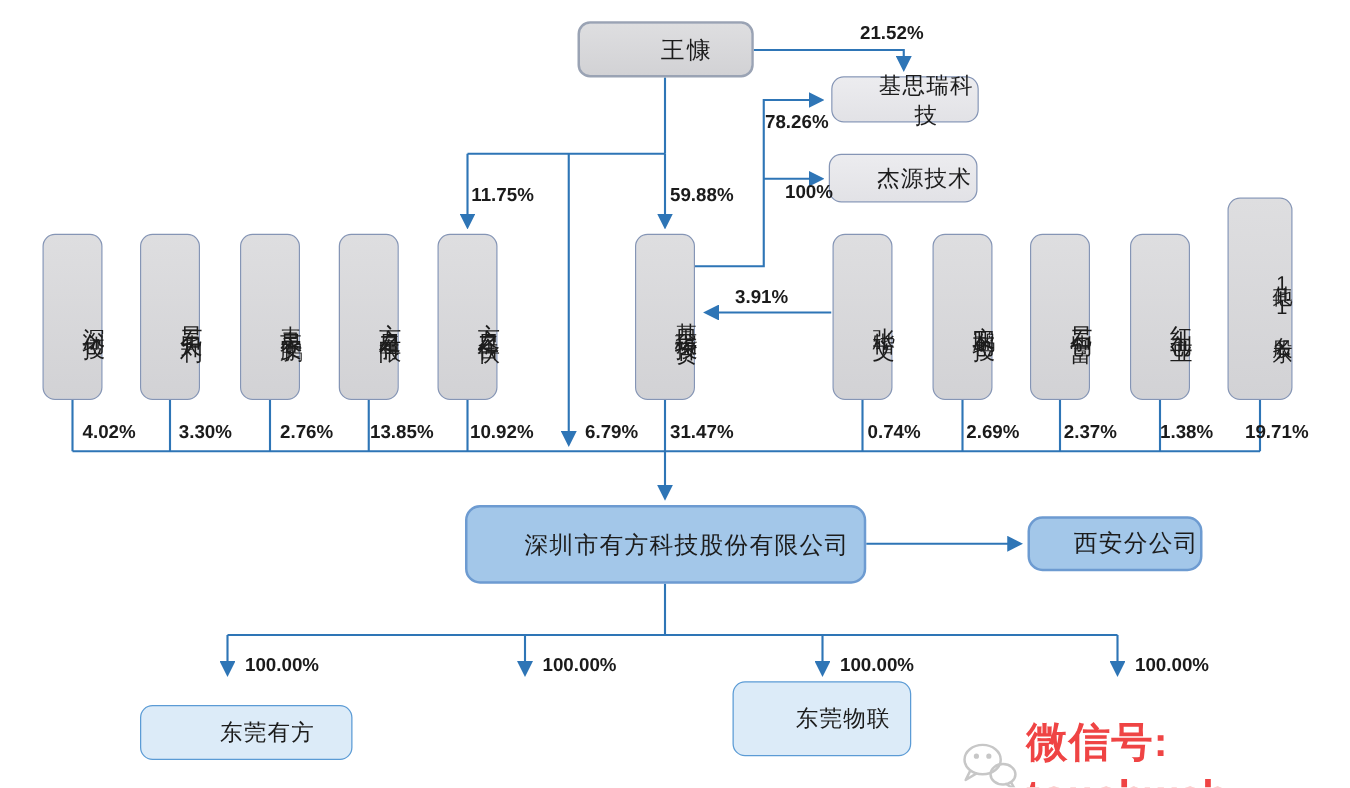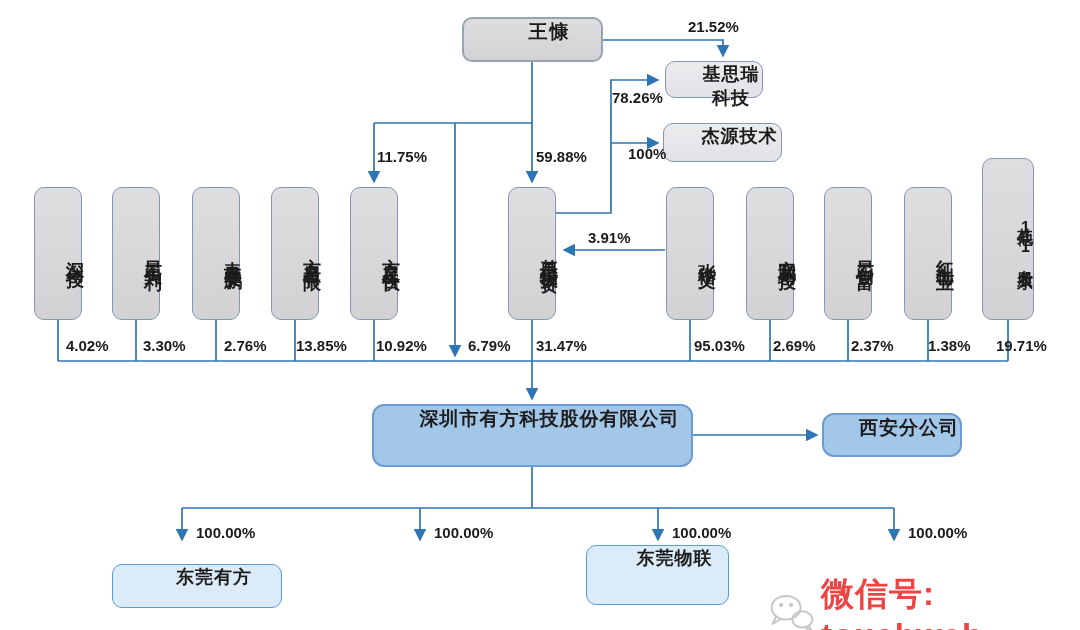--- a/index.html
+++ b/index.html
@@ -2,22 +2,22 @@
 <html><head>
 <meta charset="utf-8">
 <style>
   html,body{margin:0;padding:0;background:#ffffff;}
   #stage{
     position:relative;width:1080px;height:630px;background:#ffffff;overflow:hidden;
     font-family:"Liberation Sans","DejaVu Sans",sans-serif;color:#1c1c1c;
   }
   #wires{position:absolute;left:0;top:0;width:1080px;height:630px;}
   .box{
-    position:absolute;box-sizing:border-box;display:flex;justify-content:center;
-    font-weight:bold;text-align:center;border-radius:10px;padding-left:34px;
+    position:absolute;box-sizing:border-box;display:flex;align-items:center;justify-content:center;
+    font-weight:normal;text-align:center;border-radius:10px;padding-left:34px;
   }
   .grey-h{background:linear-gradient(180deg,#dedee0,#d2d2d5);border:2px solid #9aa3b4;font-size:19px;letter-spacing:2px;}
   .grey-s{background:linear-gradient(180deg,#ececef,#e2e2e6);border:1.6px solid #8595b5;font-size:18px;letter-spacing:1px;}
   .v{background:linear-gradient(180deg,#dedee0,#d2d2d5);border:1.6px solid #8595b5;}
   .v span{writing-mode:vertical-rl;text-orientation:upright;font-size:18px;letter-spacing:4px;line-height:1;}
   .v.tight span{font-size:16px;letter-spacing:2px;}
   .blue{background:#a3c7e9;border:2px solid #6d9bd1;border-radius:12px;font-size:19px;letter-spacing:1px;}
   .lightblue{background:#dcebf8;border:1.8px solid #5b9bd5;font-size:18px;letter-spacing:1px;}
   .pct{position:absolute;font-weight:bold;font-size:15px;white-space:nowrap;color:#1b1b1b;}
   .watermark{
@@ -56,21 +56,21 @@
       <path d="M420 508 V539" marker-end="url(#arr)"></path>
       <path d="M658 508 V539" marker-end="url(#arr)"></path>
       <path d="M894 508 V539" marker-end="url(#arr)"></path>
     </g>
   </svg>
 
   <div class="box grey-h" style="left:462px;top:17px;width:141px;height:45px">
     <span>王慷</span>
   </div>
 
-  <div class="box grey-s" style="left:665px;top:61px;width:98px;height:37px">
+  <div class="box grey-s" style="left:665px;top:61px;width:118px;height:37px">
     <span>基思瑞科技</span>
   </div>
   <div class="box grey-s" style="left:663px;top:123px;width:119px;height:39px">
     <span>杰源技术</span>
   </div>
 
   <div class="box v" style="left:34px;top:187px;width:48px;height:133px">
     <span>深创投</span>
   </div>
   <div class="box v" style="left:112px;top:187px;width:48px;height:133px">
@@ -125,21 +125,21 @@
   <div class="pct" style="left:536px;top:148px">59.88%</div>
   <div class="pct" style="left:588px;top:229px">3.91%</div>
 
   <div class="pct" style="left:66px;top:337px">4.02%</div>
   <div class="pct" style="left:143px;top:337px">3.30%</div>
   <div class="pct" style="left:224px;top:337px">2.76%</div>
   <div class="pct" style="left:296px;top:337px">13.85%</div>
   <div class="pct" style="left:376px;top:337px">10.92%</div>
   <div class="pct" style="left:468px;top:337px">6.79%</div>
   <div class="pct" style="left:536px;top:337px">31.47%</div>
-  <div class="pct" style="left:694px;top:337px">95.03%</div>
+  <div class="pct" style="left:694px;top:337px">0.74%</div>
   <div class="pct" style="left:773px;top:337px">2.69%</div>
   <div class="pct" style="left:851px;top:337px">2.37%</div>
   <div class="pct" style="left:928px;top:337px">1.38%</div>
   <div class="pct" style="left:996px;top:337px">19.71%</div>
 
   <div class="pct" style="left:196px;top:524px">100.00%</div>
   <div class="pct" style="left:434px;top:524px">100.00%</div>
   <div class="pct" style="left:672px;top:524px">100.00%</div>
   <div class="pct" style="left:908px;top:524px">100.00%</div>
 

